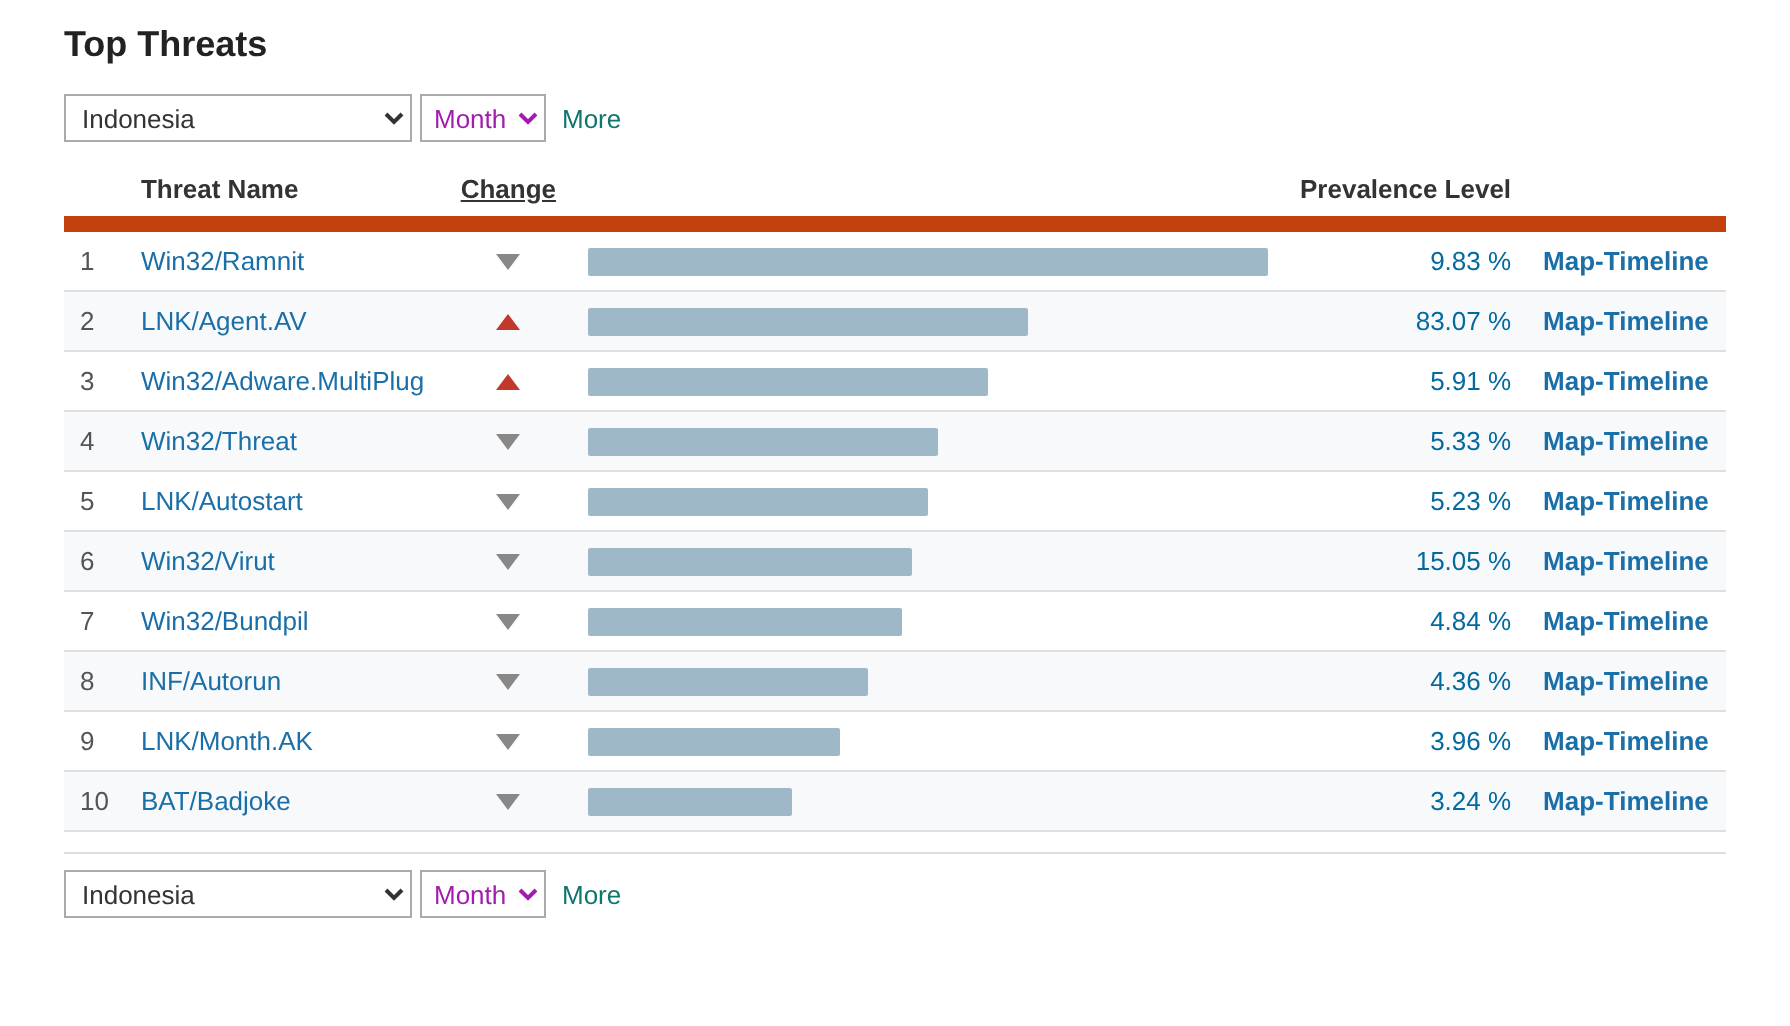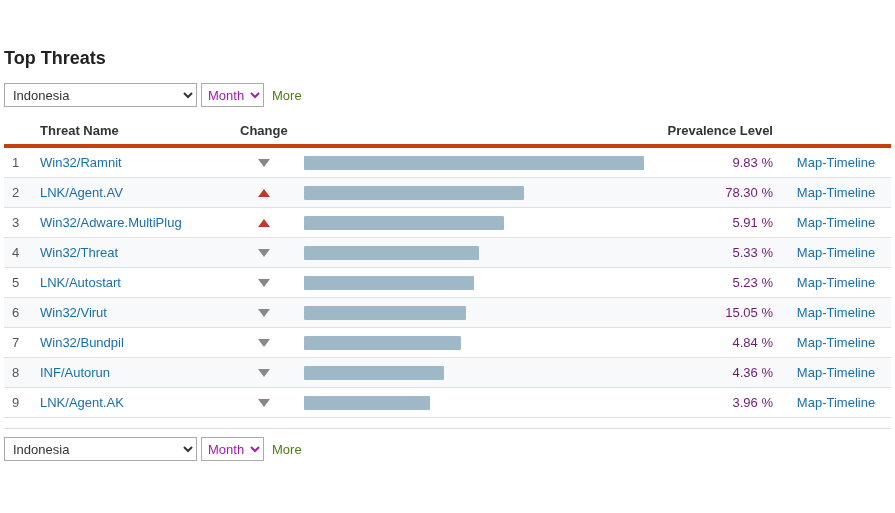--- a/index.html
+++ b/index.html
@@ -5,76 +5,75 @@
     * { box-sizing: border-box; margin: 0; padding: 0; }
     body {
       font-family: Arial, Helvetica, sans-serif;
       font-size: 13px;
       color: #333;
       background: #fff;
       width: 895px;
       min-height: 513px;
     }
     .page-container {
-      padding: 12px 4px;
-      margin-top: 36px;
+      padding: 12px 32px;
     }
     .page-title {
       font-size: 18px;
       font-weight: bold;
       color: #222;
       margin-bottom: 14px;
     }
     .controls-bar {
       display: flex;
       align-items: center;
       gap: 4px;
       margin-bottom: 10px;
     }
     .country-select {
-      width: 193px;
+      width: 174px;
       height: 24px;
       font-size: 13px;
       border: 1px solid #aaa;
       padding: 1px 4px;
       color: #333;
       background: #fff;
     }
     .month-select {
       height: 24px;
       font-size: 13px;
       border: 1px solid #aaa;
       padding: 1px 2px;
       color: #a21caf;
       background: #fff;
     }
     .more-link {
-      color: #4d7c0f;
+      color: #0f766e;
       text-decoration: none;
       font-size: 13px;
       margin-left: 4px;
       cursor: pointer;
     }
 
     
     .threats-table {
       width: 100%;
       border-collapse: collapse;
     }
     .threats-table thead tr {
-      border-bottom: 4px solid #c2410c;
+      border-bottom: 8px solid #c2410c;
     }
     .threats-table th {
       font-weight: bold;
       font-size: 13px;
       color: #333;
       padding: 6px 8px;
       text-align: left;
     }
-    .threats-table th.col-change { text-align: center; }
+    .threats-table th.col-change { text-align: center; text-decoration: underline; }
     .threats-table th.col-prevalence { text-align: center; }
     .threats-table th.col-action { text-align: right; }
 
     .threats-table tbody tr {
       border-bottom: 1px solid #e0e0e0;
     }
     .threats-table tbody tr:nth-child(odd) { background: #fff; }
     .threats-table tbody tr:nth-child(even) { background: #f7f9fb; }
 
     .threats-table td {
@@ -100,25 +99,26 @@
       text-align: center;
     }
     .col-bar {
       
     }
     .col-prevalence {
       width: 70px;
       text-align: right;
       white-space: nowrap;
       font-size: 13px;
-      color: #701a75;
+      color: #0369a1;
     }
     .col-action {
       width: 110px;
-      text-align: center;
+      text-align: left;
+      font-weight: bold;
     }
     .col-action a {
       color: #1a6fa8;
       text-decoration: none;
       font-size: 13px;
       white-space: nowrap;
     }
 
     
     .bar-container {
@@ -202,21 +202,21 @@
         </tr>
         <tr>
           <td class="col-num">2</td>
           <td class="col-name"><a href="#">LNK/Agent.AV</a></td>
           <td class="col-change"><span class="arrow-up"></span></td>
           <td class="col-bar">
             <div class="bar-container">
               <div class="bar-fill" style="width: 220px;"></div>
             </div>
           </td>
-          <td class="col-prevalence">78.30 %</td>
+          <td class="col-prevalence">83.07 %</td>
           <td class="col-action"><a href="#">Map-Timeline</a></td>
         </tr>
         <tr>
           <td class="col-num">3</td>
           <td class="col-name"><a href="#">Win32/Adware.MultiPlug</a></td>
           <td class="col-change"><span class="arrow-up"></span></td>
           <td class="col-bar">
             <div class="bar-container">
               <div class="bar-fill" style="width: 200px;"></div>
             </div>
@@ -279,28 +279,40 @@
           <td class="col-bar">
             <div class="bar-container">
               <div class="bar-fill" style="width: 140px;"></div>
             </div>
           </td>
           <td class="col-prevalence">4.36 %</td>
           <td class="col-action"><a href="#">Map-Timeline</a></td>
         </tr>
         <tr>
           <td class="col-num">9</td>
-          <td class="col-name"><a href="#">LNK/Agent.AK</a></td>
+          <td class="col-name"><a href="#">LNK/Month.AK</a></td>
           <td class="col-change"><span class="arrow-down"></span></td>
           <td class="col-bar">
             <div class="bar-container">
               <div class="bar-fill" style="width: 126px;"></div>
             </div>
           </td>
           <td class="col-prevalence">3.96 %</td>
+          <td class="col-action"><a href="#">Map-Timeline</a></td>
+        </tr>
+        <tr>
+          <td class="col-num">10</td>
+          <td class="col-name"><a href="#">BAT/Badjoke</a></td>
+          <td class="col-change"><span class="arrow-down"></span></td>
+          <td class="col-bar">
+            <div class="bar-container">
+              <div class="bar-fill" style="width: 102px;"></div>
+            </div>
+          </td>
+          <td class="col-prevalence">3.24 %</td>
           <td class="col-action"><a href="#">Map-Timeline</a></td>
         </tr>
       </tbody>
   </table>
 
   <div class="bottom-controls">
     <select class="country-select">
     <option value="Indonesia">Indonesia</option><option value="Afghanistan">Afghanistan</option><option value="Albania">Albania</option><option value="Algeria">Algeria</option><option value="Global">Global</option></select>
     <select class="month-select">
     <option value="Month">Month</option><option value="Week">Week</option><option value="Year">Year</option></select>

